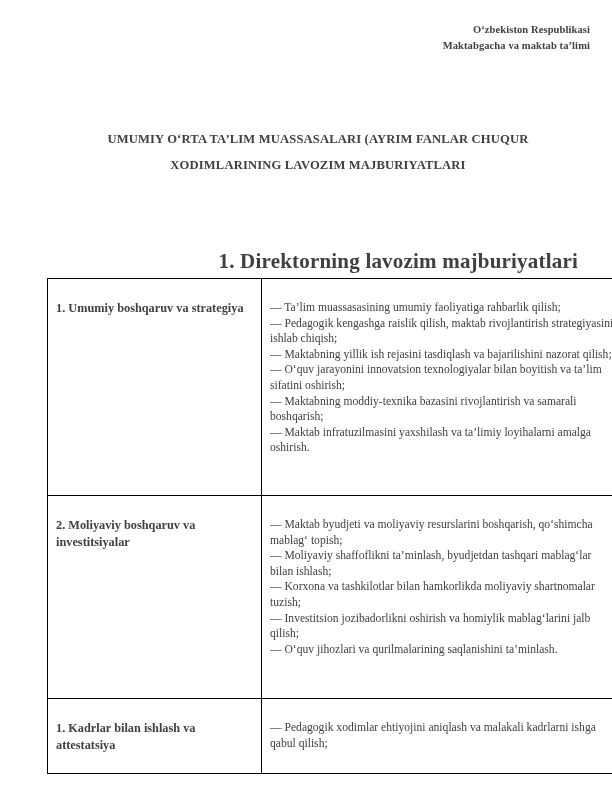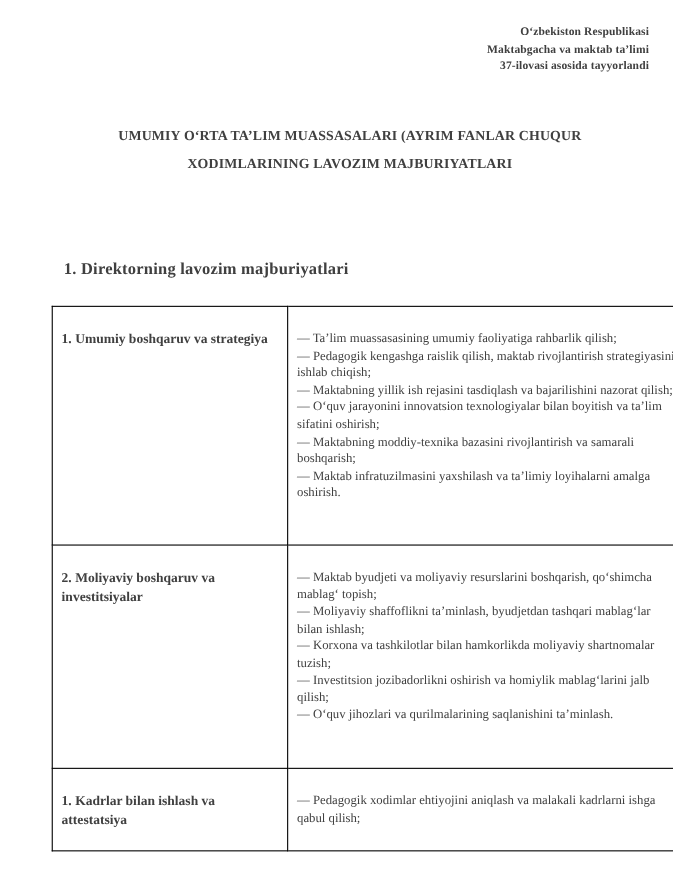--- a/index.html
+++ b/index.html
@@ -29,40 +29,40 @@
     font-weight: bold;
     font-size: 10.5px;
     line-height: 15.5px;
     letter-spacing: 0.1px;
   }
   .doc-header .hline { display: block; white-space: nowrap; }
 
   
   .doc-title {
     position: absolute;
-    top: 110px;
+    top: 126px;
     left: 46px;
     width: 520px;
     text-align: center;
     font-weight: bold;
     font-size: 12.6px;
     line-height: 26px;
     letter-spacing: 0.15px;
   }
   .doc-title .tline { display: block; }
 
   
   .section-heading {
     position: absolute;
-    top: 234px;
+    top: 250px;
     left: 46px;
     width: 520px;
-    text-align: left;
+    text-align: right;
     font-weight: bold;
-    font-size: 15px;
+    font-size: 21px;
     line-height: 22px;
     letter-spacing: 0.2px;
   }
 
   
   .duty-table {
     position: absolute;
     top: 278px;
     left: 35px;
     width: 543px;
@@ -94,21 +94,20 @@
   .row-3 td { height: 44px; }
 </style>
 </head>
 <body>
 
 <div class="page">
 
   <div class="doc-header">
     <span class="hline">O‘zbekiston Respublikasi</span>
     <span class="hline">Maktabgacha va maktab ta’limi</span>
-    <span class="hline">37-ilovasi asosida tayyorlandi</span>
   </div>
 
   <div class="doc-title">
     <span class="tline">UMUMIY O‘RTA TA’LIM MUASSASALARI (AYRIM FANLAR CHUQUR</span>
     <span class="tline">XODIMLARINING LAVOZIM MAJBURIYATLARI</span>
   </div>
 
   <div class="section-heading">1. Direktorning lavozim majburiyatlari</div>
 
   <table class="duty-table">

